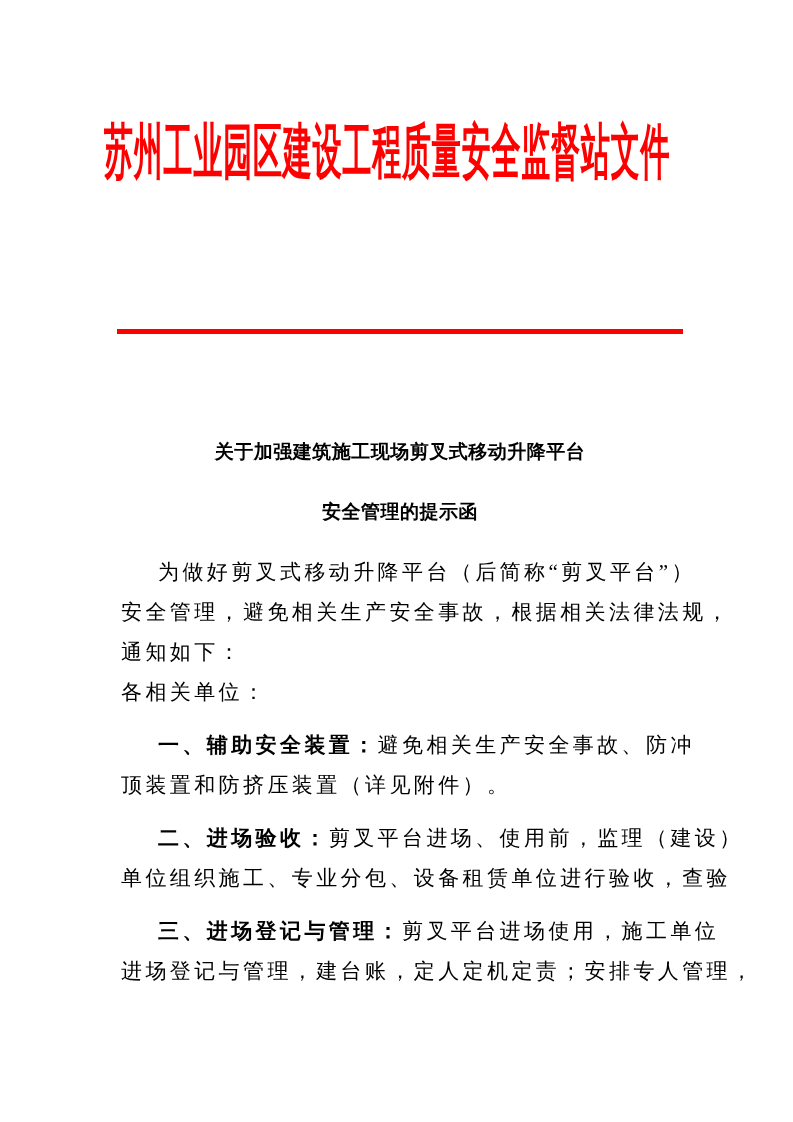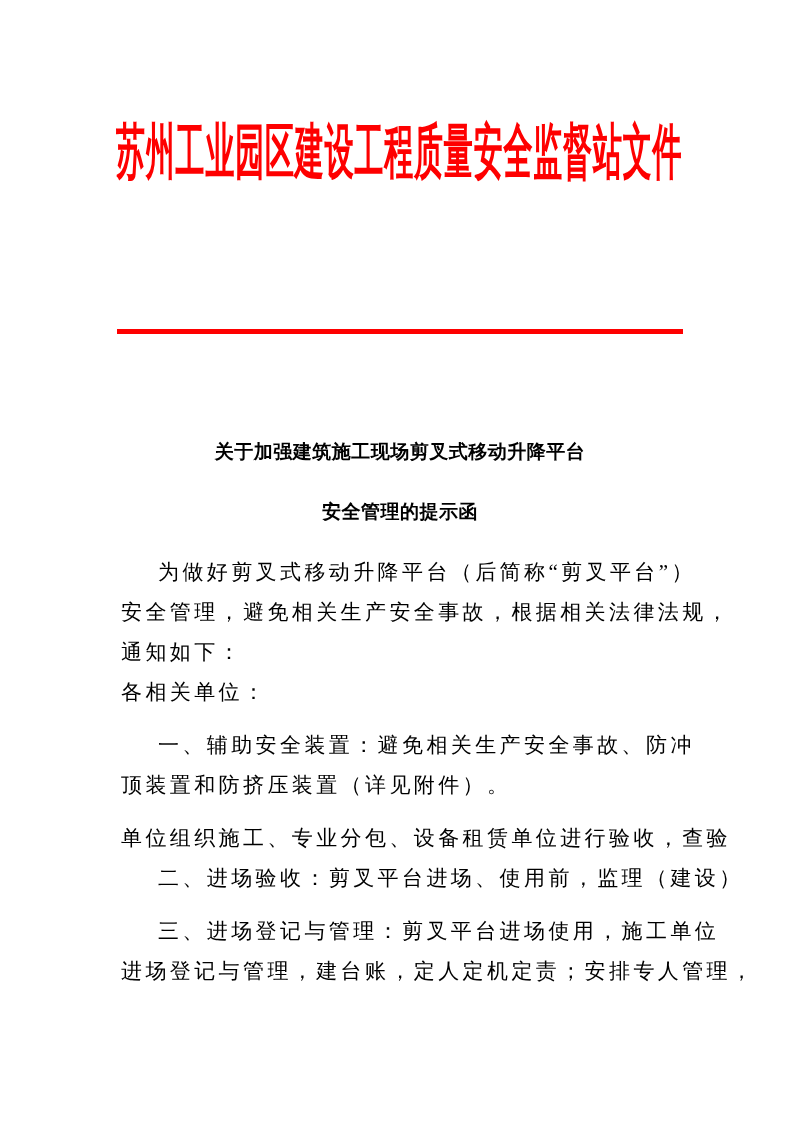--- a/index.html
+++ b/index.html
@@ -16,21 +16,21 @@
     position: relative;
     width: 793px;
     height: 1122px;
     background: #ffffff;
     overflow: hidden;
   }
   
   .letterhead {
     position: absolute;
     top: 116px;
-    left: 116px;
+    left: 104px;
     width: 566px;
     text-align: center;
   }
   .letterhead-text {
     display: inline-block;
     width: 100%;
     font-family: "Liberation Serif", serif;
     font-weight: 700;
     font-size: 29px;
     line-height: 34px;
@@ -73,21 +73,21 @@
     color: #000000;
     font-size: 21px;
     line-height: 40px;
     letter-spacing: 3.4px;
   }
   .paragraph { margin: 0; }
   .paragraph.gap { margin-top: 13px; }
   .line { white-space: nowrap; }
   .line.indent { padding-left: 37px; }
   .seg { font-weight: 400; }
-  .seg-bold { font-weight: 400; }
+  .seg-bold { font-weight: 700; }
 </style>
 </head>
 <body>
 
 <div class="page">
 
   <div class="letterhead">
     <span class="letterhead-text">苏州工业园区建设工程质量安全监督站文件</span>
   </div>
 
@@ -105,22 +105,22 @@
         <div class="line"><span class="seg">通知如下：</span></div>
       </div>
       <div class="paragraph">
         <div class="line"><span class="seg">各相关单位：</span></div>
       </div>
       <div class="paragraph gap">
         <div class="line indent"><span class="seg seg-bold">一、辅助安全装置：</span><span class="seg">避免相关生产安全事故、防冲</span></div>
         <div class="line"><span class="seg">顶装置和防挤压装置（详见附件）。</span></div>
       </div>
       <div class="paragraph gap">
+        <div class="line indent"><span class="seg seg-bold">二、进场验收：</span><span class="seg">剪叉平台进场、使用前，监理（建设）</span></div>
         <div class="line"><span class="seg">单位组织施工、专业分包、设备租赁单位进行验收，查验</span></div>
-        <div class="line indent"><span class="seg seg-bold">二、进场验收：</span><span class="seg">剪叉平台进场、使用前，监理（建设）</span></div>
       </div>
       <div class="paragraph gap">
         <div class="line indent"><span class="seg seg-bold">三、进场登记与管理：</span><span class="seg">剪叉平台进场使用，施工单位</span></div>
         <div class="line"><span class="seg">进场登记与管理，建台账，定人定机定责；安排专人管理，</span></div>
       </div>
     </div>
 
 </div>
 
 </body></html>

